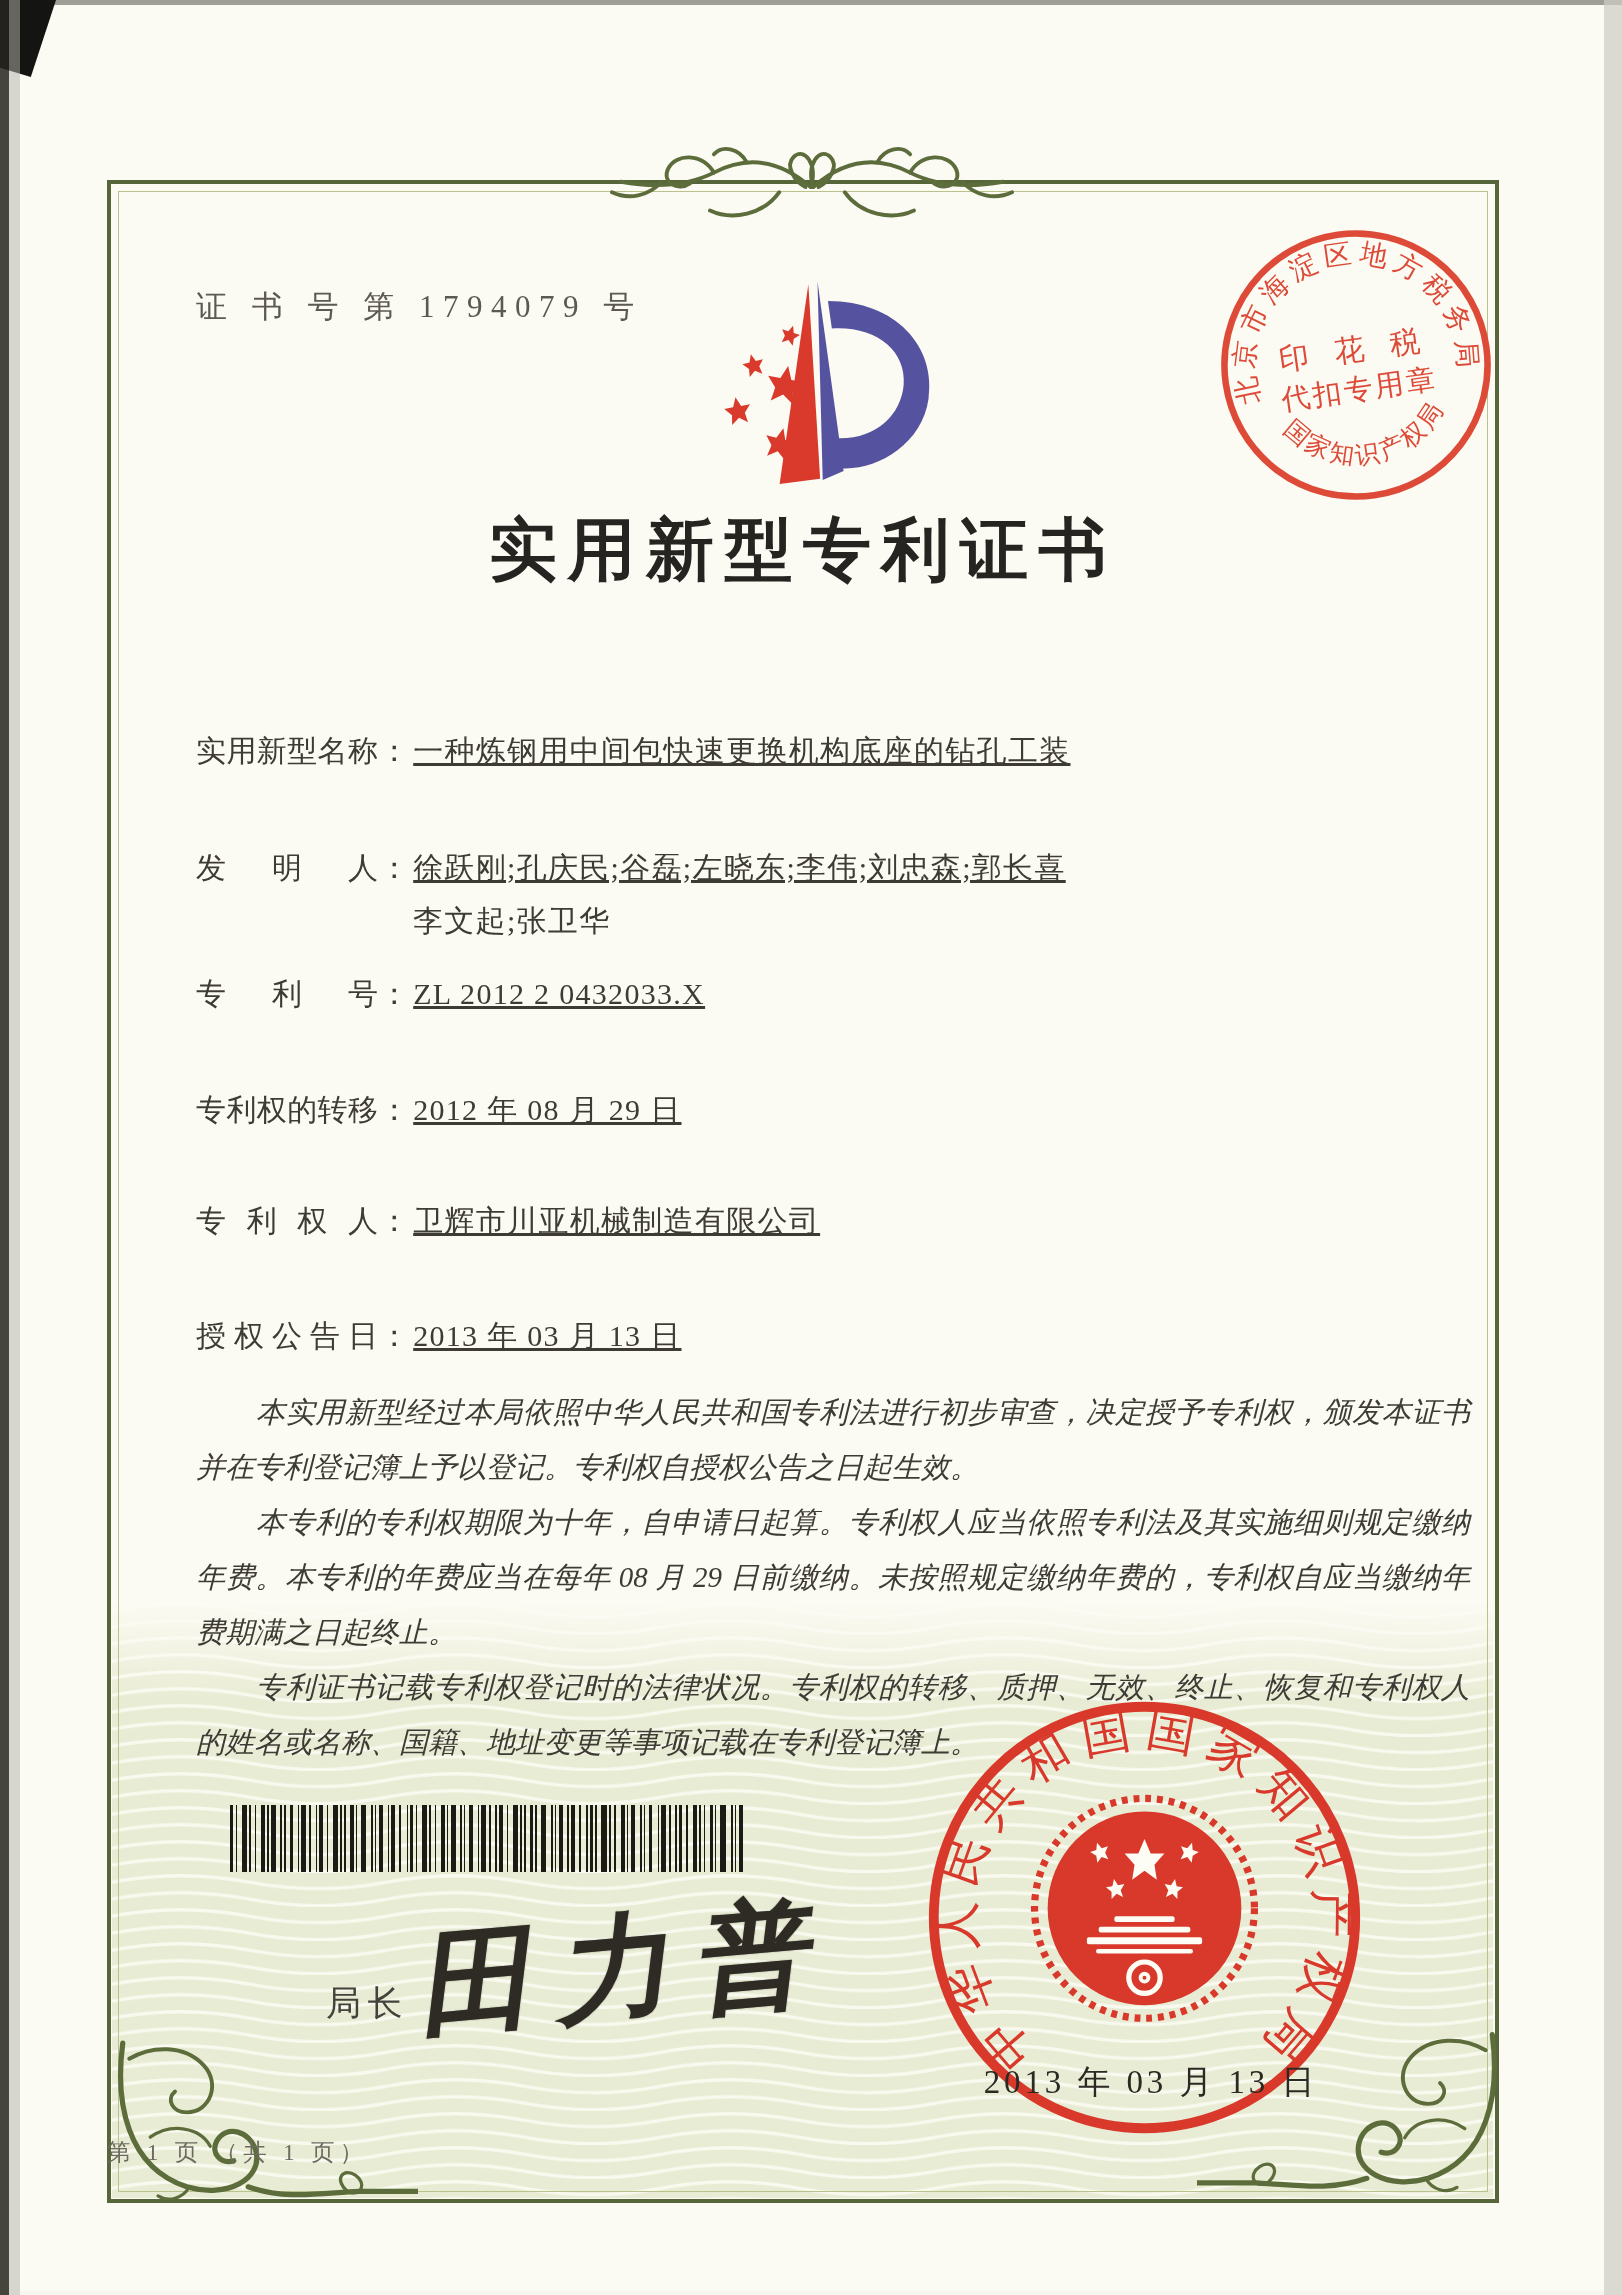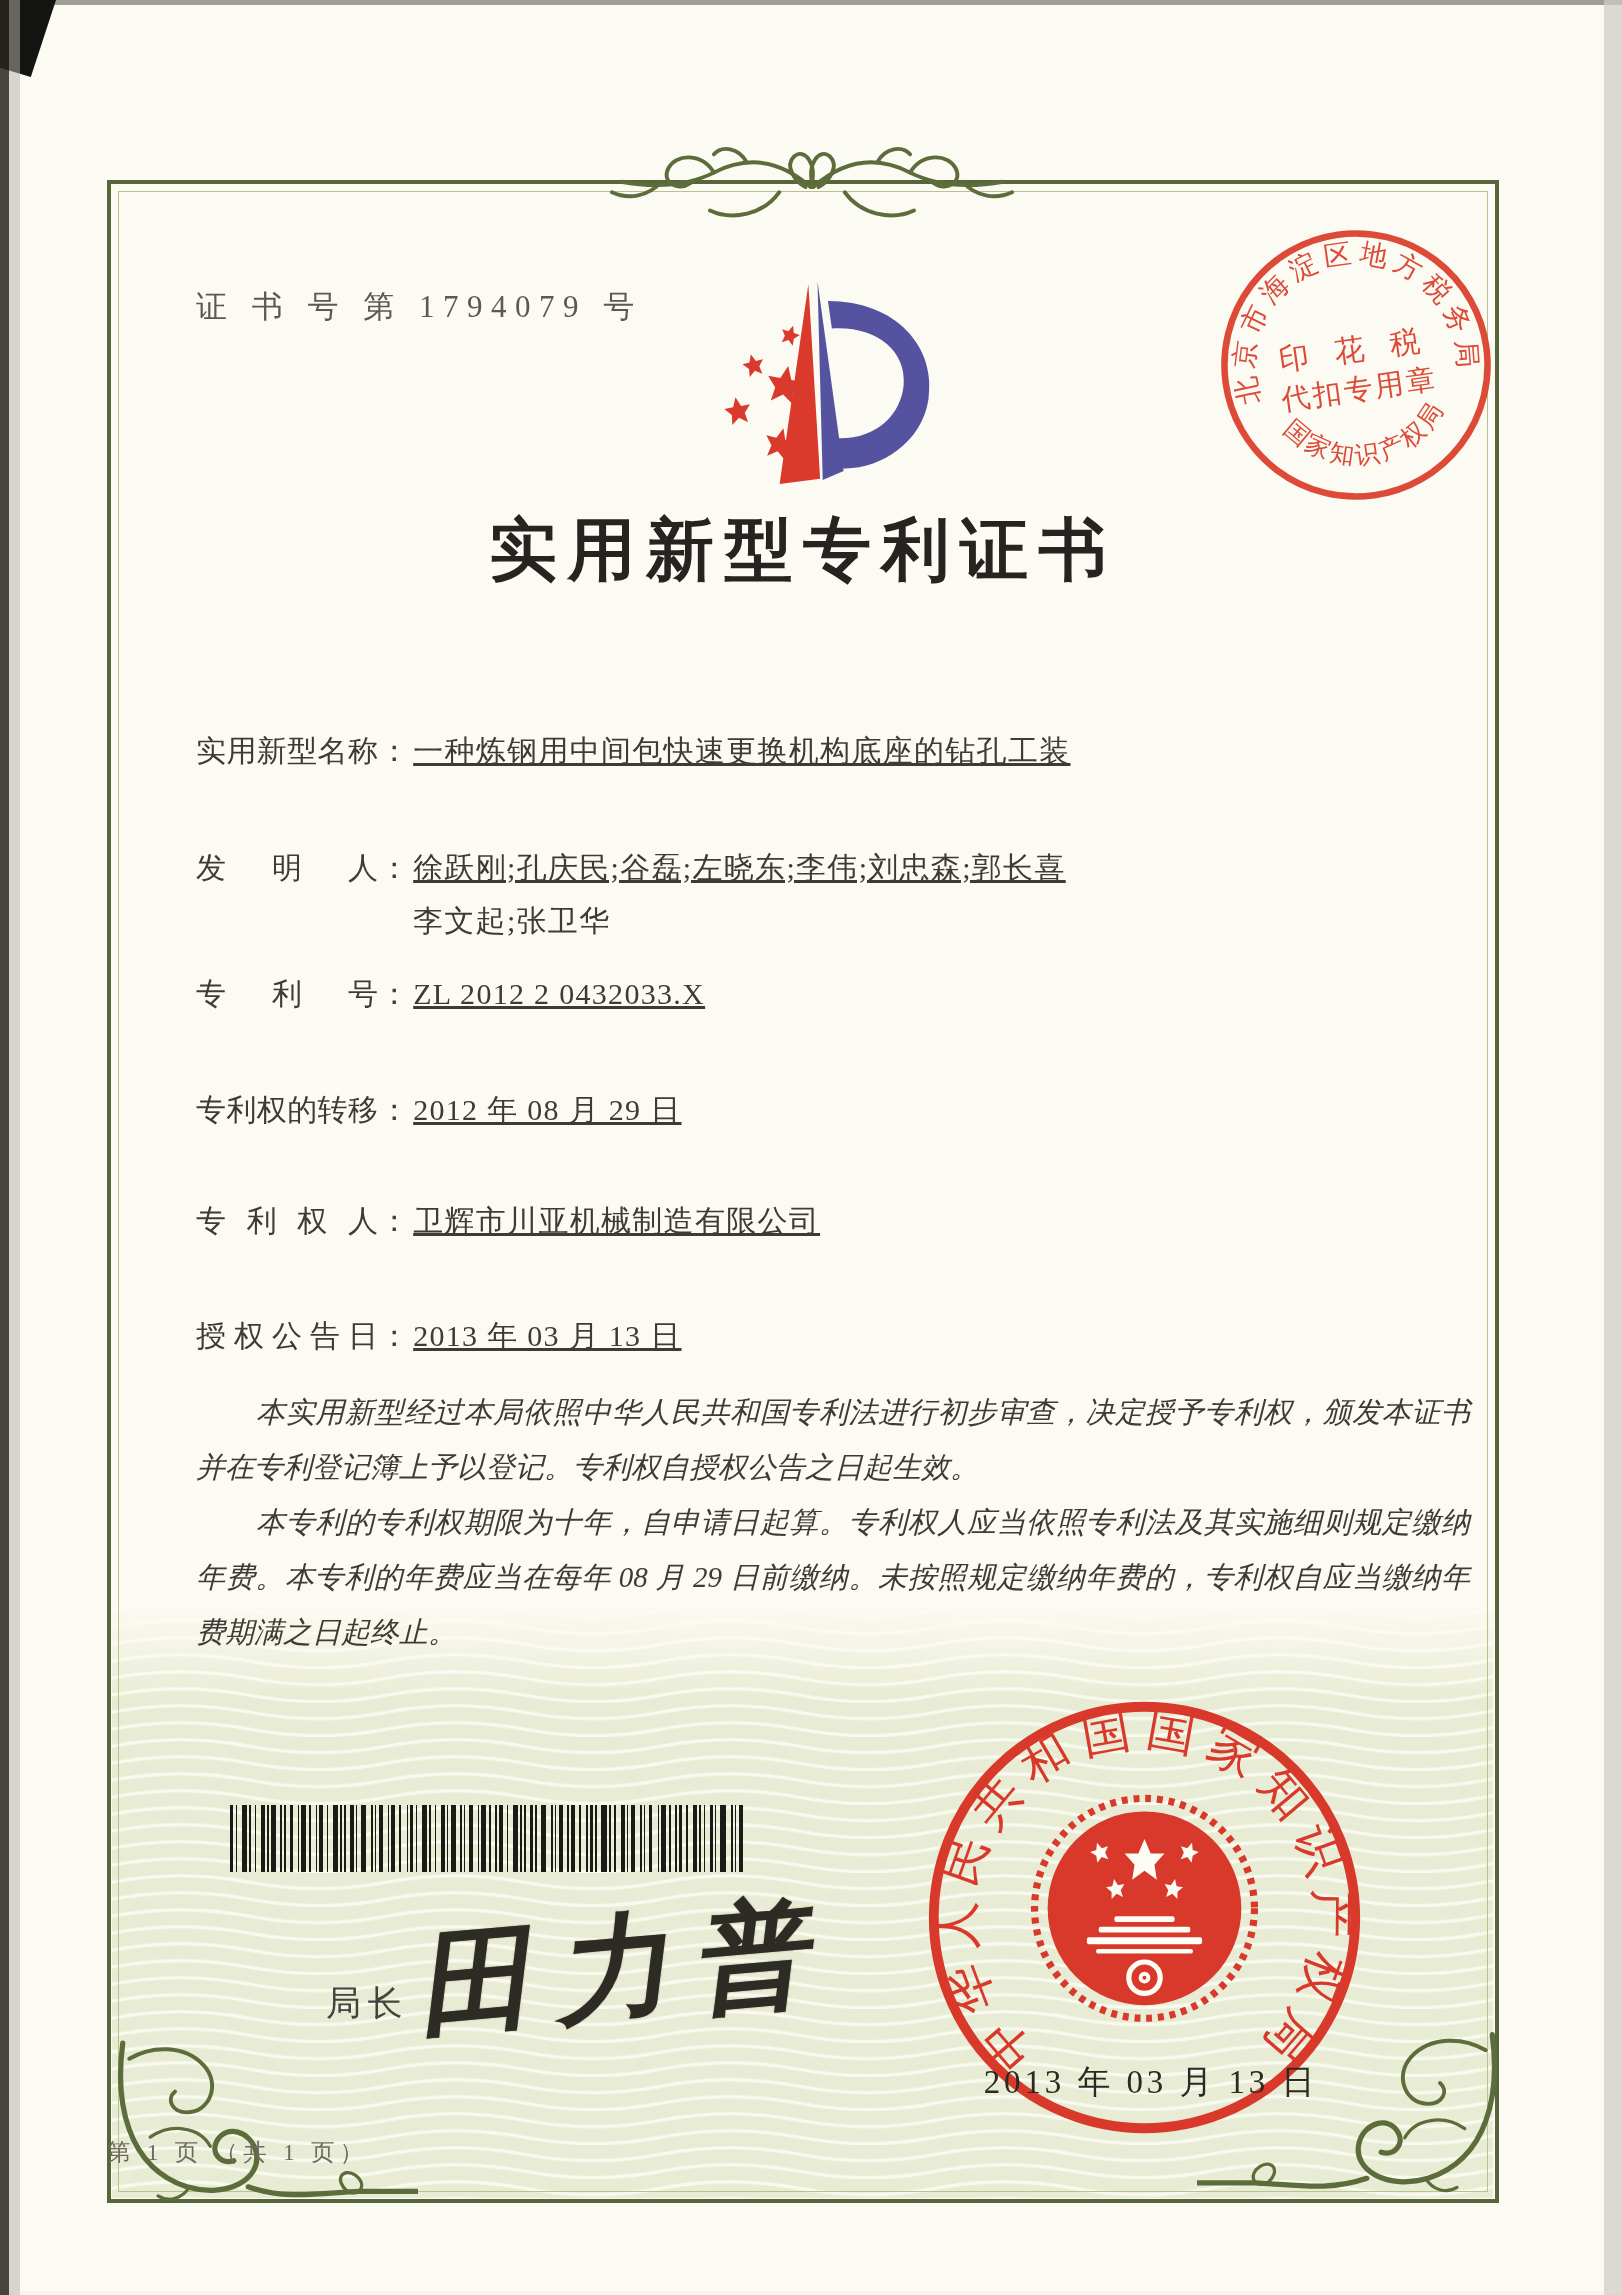--- a/index.html
+++ b/index.html
@@ -167,20 +167,21 @@
 <div class="frow" style="top:1201px">
   <span class="flabel">专利权人</span><span class="fcolon">：</span><span class="fval">卫辉市川亚机械制造有限公司</span>
 </div>
 <div class="frow" style="top:1316px">
   <span class="flabel">授权公告日</span><span class="fcolon">：</span><span class="fval">2013 年 03 月 13 日</span>
 </div>
 
 <div class="bodytext">
   <p>本实用新型经过本局依照中华人民共和国专利法进行初步审查，决定授予专利权，颁发本证书并在专利登记簿上予以登记。专利权自授权公告之日起生效。</p>
   <p>本专利的专利权期限为十年，自申请日起算。专利权人应当依照专利法及其实施细则规定缴纳年费。本专利的年费应当在每年 08 月 29 日前缴纳。未按照规定缴纳年费的，专利权自应当缴纳年费期满之日起终止。</p>
+  <p>专利证书记载专利权登记时的法律状况。专利权的转移、质押、无效、终止、恢复和专利权人的姓名或名称、国籍、地址变更等事项记载在专利登记簿上。</p>
 </div>
 
 <div class="barcode">
     <span style="width:3.3px;margin-right:2.6px"></span>
     <span style="width:1.3px;margin-right:4.6px"></span>
     <span style="width:5.2px;margin-right:2px"></span>
     <span style="width:2px;margin-right:3.9px"></span>
     <span style="width:1.3px;margin-right:5.2px"></span>
     <span style="width:3.9px;margin-right:2px"></span>
     <span style="width:1.3px;margin-right:2.6px"></span>

